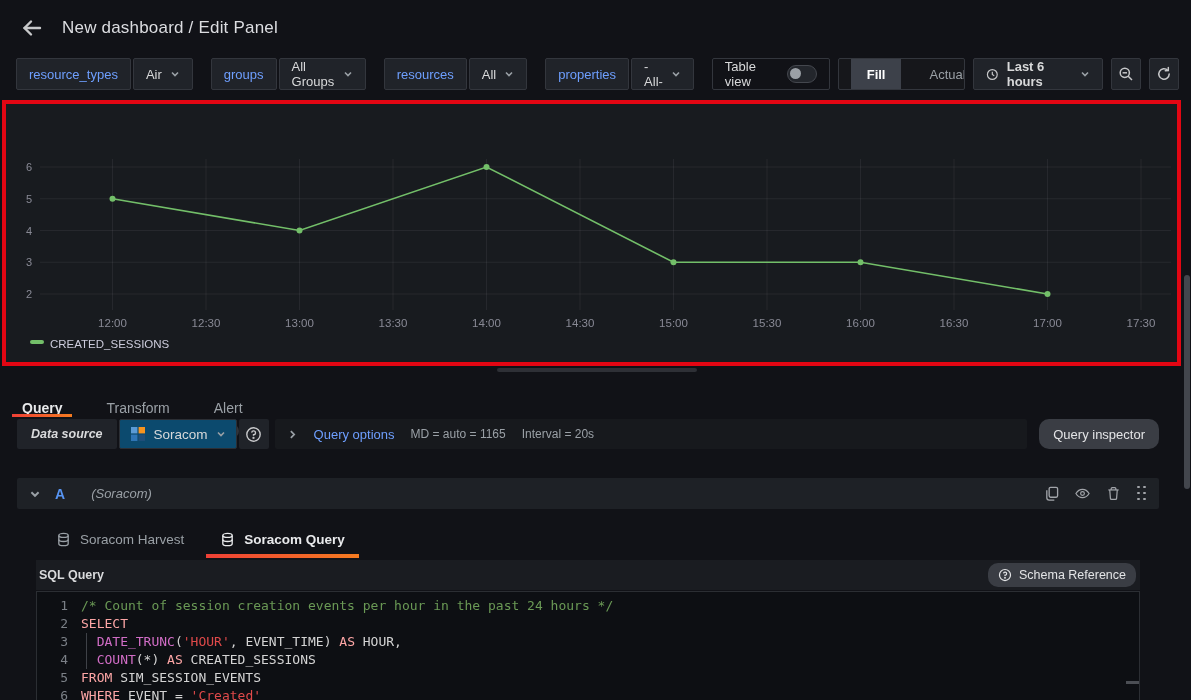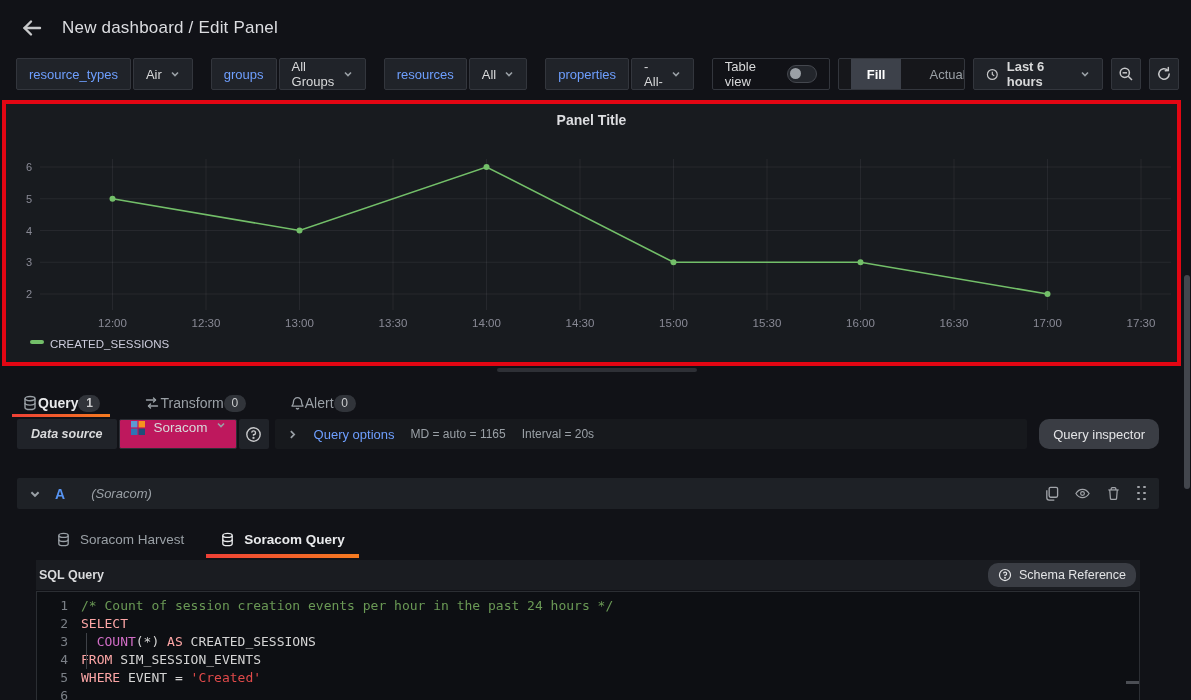--- a/index.html
+++ b/index.html
@@ -32,33 +32,33 @@
 
   
   .panel{left:2px;top:100px;width:1179px;height:266px;border:4px solid #e30613;background:#181b1f;box-sizing:border-box;}
   .panel-title{position:absolute;left:0;right:0;top:8px;text-align:center;font-size:14px;font-weight:700;color:#dcdde0;}
   .chart-svg{position:absolute;left:0;top:0;}
   svg text{font-family:"Liberation Sans",sans-serif;}
   .resize-handle{left:497px;top:368px;width:200px;height:4px;background:#2e3036;border-radius:2px;cursor:row-resize;}
 
   
   .qtabs{left:16px;top:392px;height:22px;display:flex;gap:32px;align-items:center;}
-  .qtab{position:relative;display:flex;align-items:center;height:22px;padding:0 6px;font-size:14px;color:#9aa0a6;cursor:pointer;}
+  .qtab{position:relative;display:flex;align-items:center;gap:8px;height:22px;padding:0 6px;font-size:14px;color:#9aa0a6;cursor:pointer;flex-direction:column;}
   .qtab .ticon{color:#9aa0a6;}
   .qtab.active{color:#e8e9eb;font-weight:600;}
   .badge{min-width:22px;height:17px;padding:0 7px;border-radius:9px;background:#31343a;color:#cbccce;
     font-size:12px;display:flex;align-items:center;justify-content:center;box-sizing:border-box;}
   .tab-underline{position:absolute;left:-4px;right:-4px;top:22px;height:3px;
     background:linear-gradient(90deg,#ef4036,#f57b20);}
 
   
   .dsrow{left:17px;top:419px;width:1142px;height:30px;display:flex;align-items:center;gap:2px;}
   .dslabel{height:30px;display:flex;align-items:center;padding:0 14px;background:#202329;border-radius:2px;
     font-size:12.5px;font-weight:700;color:#d9dadc;font-style:italic;}
-  .dspicker{height:30px;display:flex;gap:8px;padding:0 10px;background:#be185d;
+  .dspicker{height:30px;display:flex;align-items:center;gap:8px;padding:0 10px;background:#0c4a6e;
     border:1px solid #2c2f35;border-radius:2px;cursor:pointer;box-sizing:border-box;}
   .dsname{font-size:13.5px;color:#d8d9da;}
   .helpbtn{width:30px;height:30px;display:flex;align-items:center;justify-content:center;background:#202329;
     border-radius:2px;cursor:pointer;color:#c9cacc;}
   .optionsbar{flex:1;height:30px;margin-left:4px;display:flex;align-items:center;gap:16px;padding:0 12px;
     background:#17191d;border-radius:2px;}
   .qopt{font-size:13px;color:#6e9fff;font-weight:500;cursor:pointer;}
   .meta{font-size:12px;color:#9aa0a6;}
   .graybtn{height:30px;display:flex;align-items:center;gap:7px;padding:0 14px;background:#3a3d44;border-radius:10px;
     font-size:13px;font-weight:500;color:#e3e4e6;cursor:pointer;box-sizing:border-box;}
@@ -185,21 +185,20 @@
       <div class="tbox sqbtn">
         <svg width="16" height="16" viewBox="0 0 16 16" fill="none" stroke="currentColor" stroke-width="1.5" stroke-linecap="round">
             <path d="M13.2 8a5.2 5.2 0 1 1-1.5-3.7"></path>
             <path d="M12.3 1.6v3l-3 .1"></path>
           </svg>
       </div>
     </div>
   </div>
 
   <div class="abs panel">
-    <div class="panel-title">Panel Title</div>
     <svg class="chart-svg" id="chart-svg" width="1171" height="258" viewBox="0 0 1171 258">
         <line x1="34" y1="63" x2="1165" y2="63" stroke="rgba(204,204,220,0.08)" stroke-width="1"></line>
         <text x="26" y="67" text-anchor="end" font-size="11" fill="rgba(204,204,220,0.62)">6</text>
         <line x1="34" y1="94.75" x2="1165" y2="94.75" stroke="rgba(204,204,220,0.08)" stroke-width="1"></line>
         <text x="26" y="98.75" text-anchor="end" font-size="11" fill="rgba(204,204,220,0.62)">5</text>
         <line x1="34" y1="126.5" x2="1165" y2="126.5" stroke="rgba(204,204,220,0.08)" stroke-width="1"></line>
         <text x="26" y="130.5" text-anchor="end" font-size="11" fill="rgba(204,204,220,0.62)">4</text>
         <line x1="34" y1="158.25" x2="1165" y2="158.25" stroke="rgba(204,204,220,0.08)" stroke-width="1"></line>
         <text x="26" y="162.25" text-anchor="end" font-size="11" fill="rgba(204,204,220,0.62)">3</text>
         <line x1="34" y1="190" x2="1165" y2="190" stroke="rgba(204,204,220,0.08)" stroke-width="1"></line>
@@ -372,20 +371,21 @@
         <div>1</div>
         <div>2</div>
         <div>3</div>
         <div>4</div>
         <div>5</div>
         <div>6</div>
       </div>
     <div class="codearea" id="codearea">
         <div class="code-line"><span class="t-c">/* Count of session creation events per hour in the past 24 hours */</span></div>
         <div class="code-line"><span class="t-k">SELECT</span></div>
+        <div class="code-line"><span class="t-d">  </span><span class="t-f">DATE_TRUNC</span><span class="t-d">(</span><span class="t-s">'HOUR'</span><span class="t-d">, EVENT_TIME) </span><span class="t-k">AS</span><span class="t-d"> HOUR,</span></div>
         <div class="code-line"><span class="t-d">  </span><span class="t-f">COUNT</span><span class="t-d">(*) </span><span class="t-k">AS</span><span class="t-d"> CREATED_SESSIONS</span></div>
         <div class="code-line"><span class="t-k">FROM</span><span class="t-d"> SIM_SESSION_EVENTS</span></div>
         <div class="code-line"><span class="t-k">WHERE</span><span class="t-d"> EVENT = </span><span class="t-s">'Created'</span></div>
       </div>
     <div class="indent-guide"></div>
     <div class="ed-scroll"></div>
   </div>
 
   <div class="abs scrollthumb"></div>
 </div>

